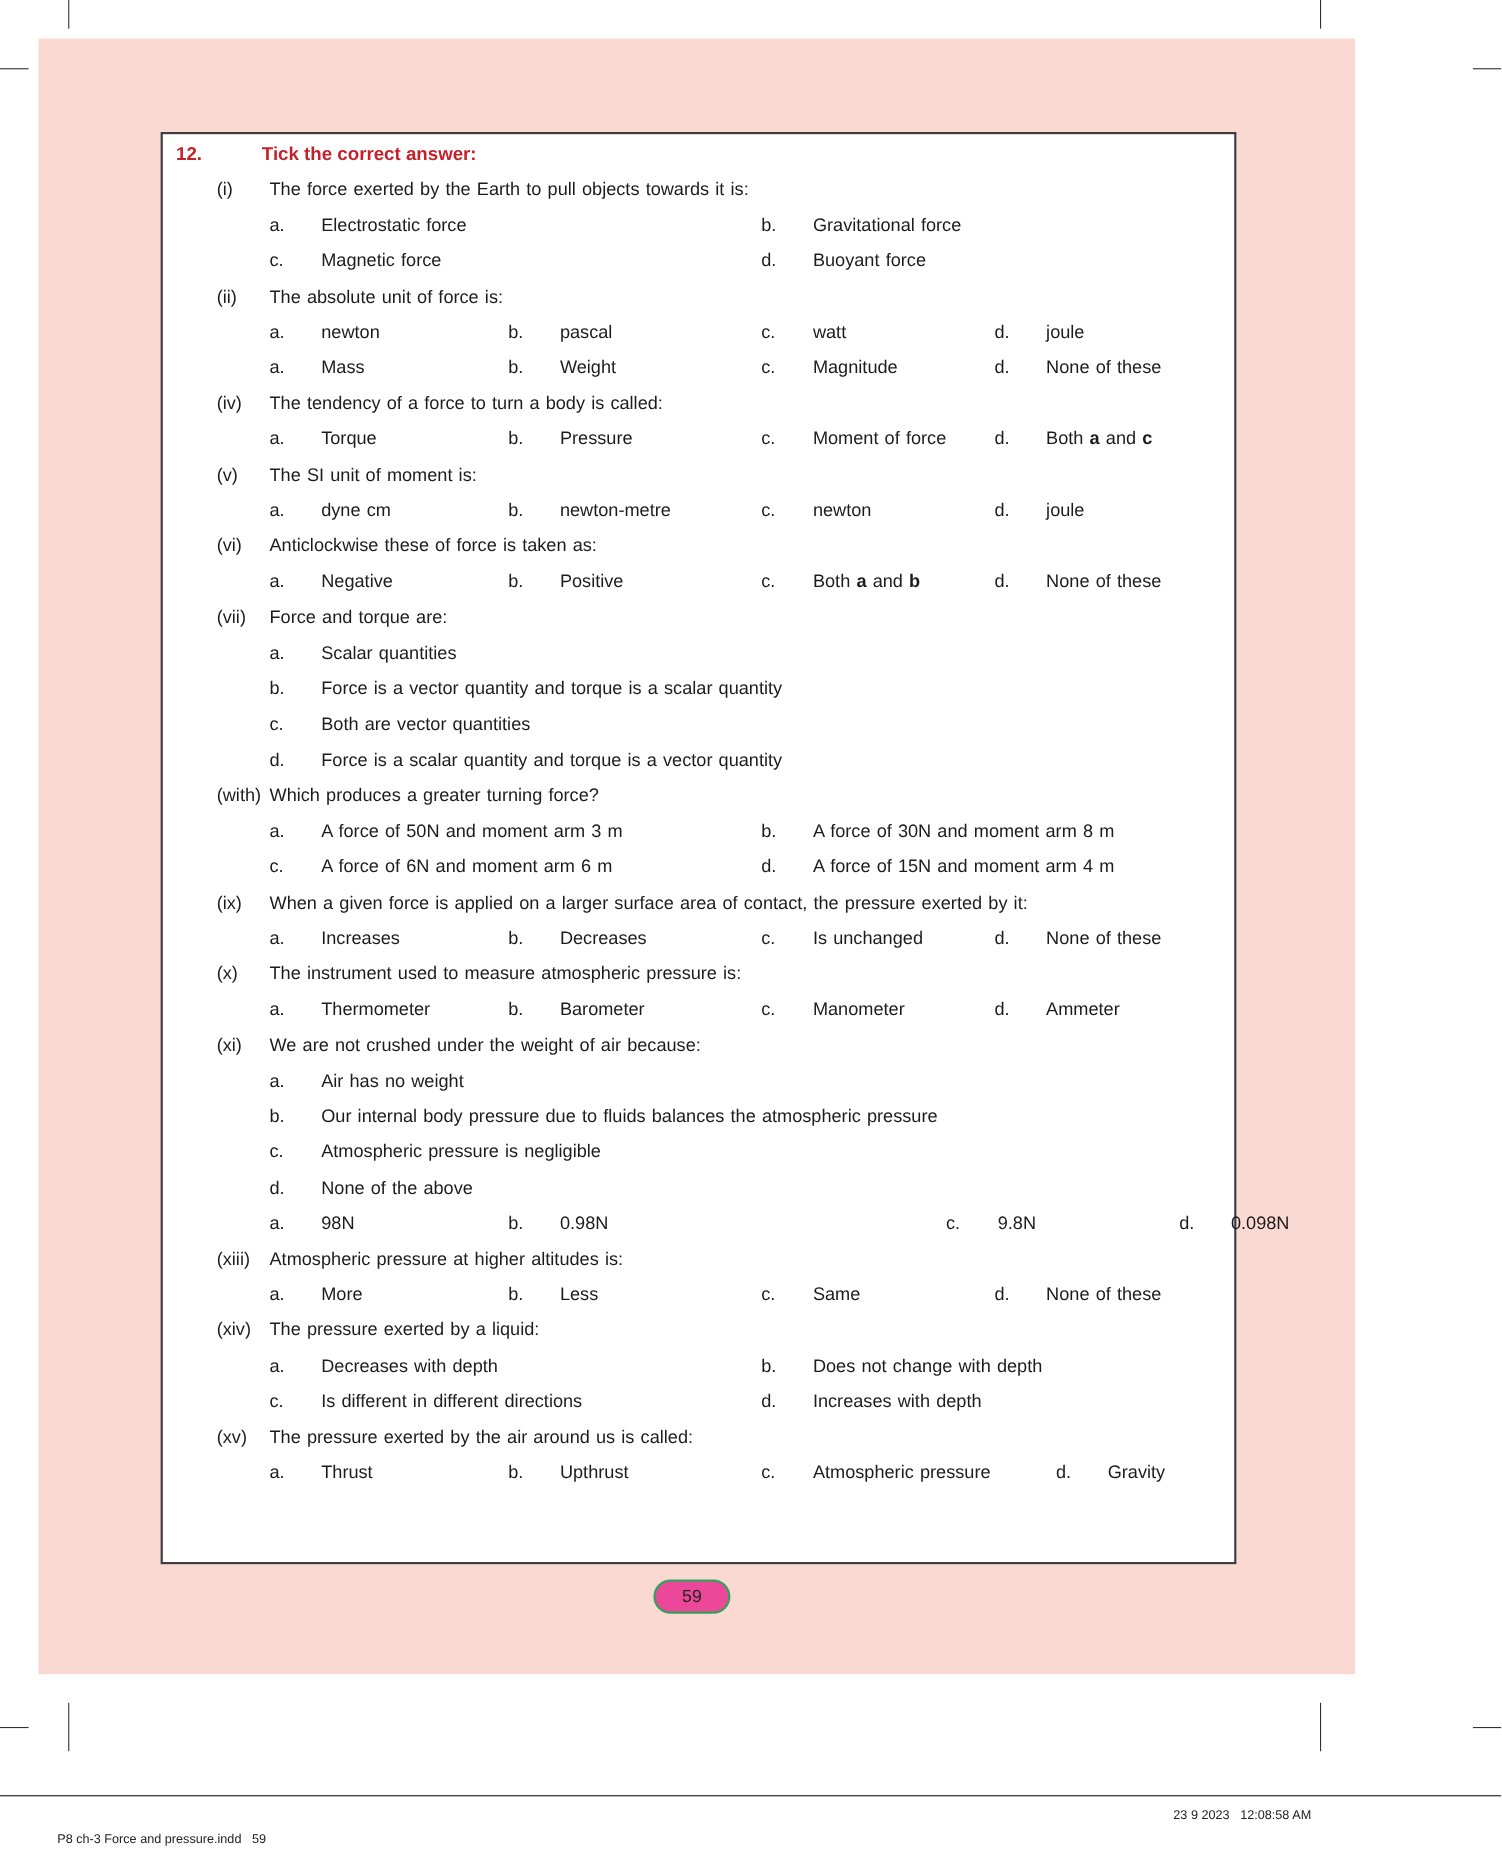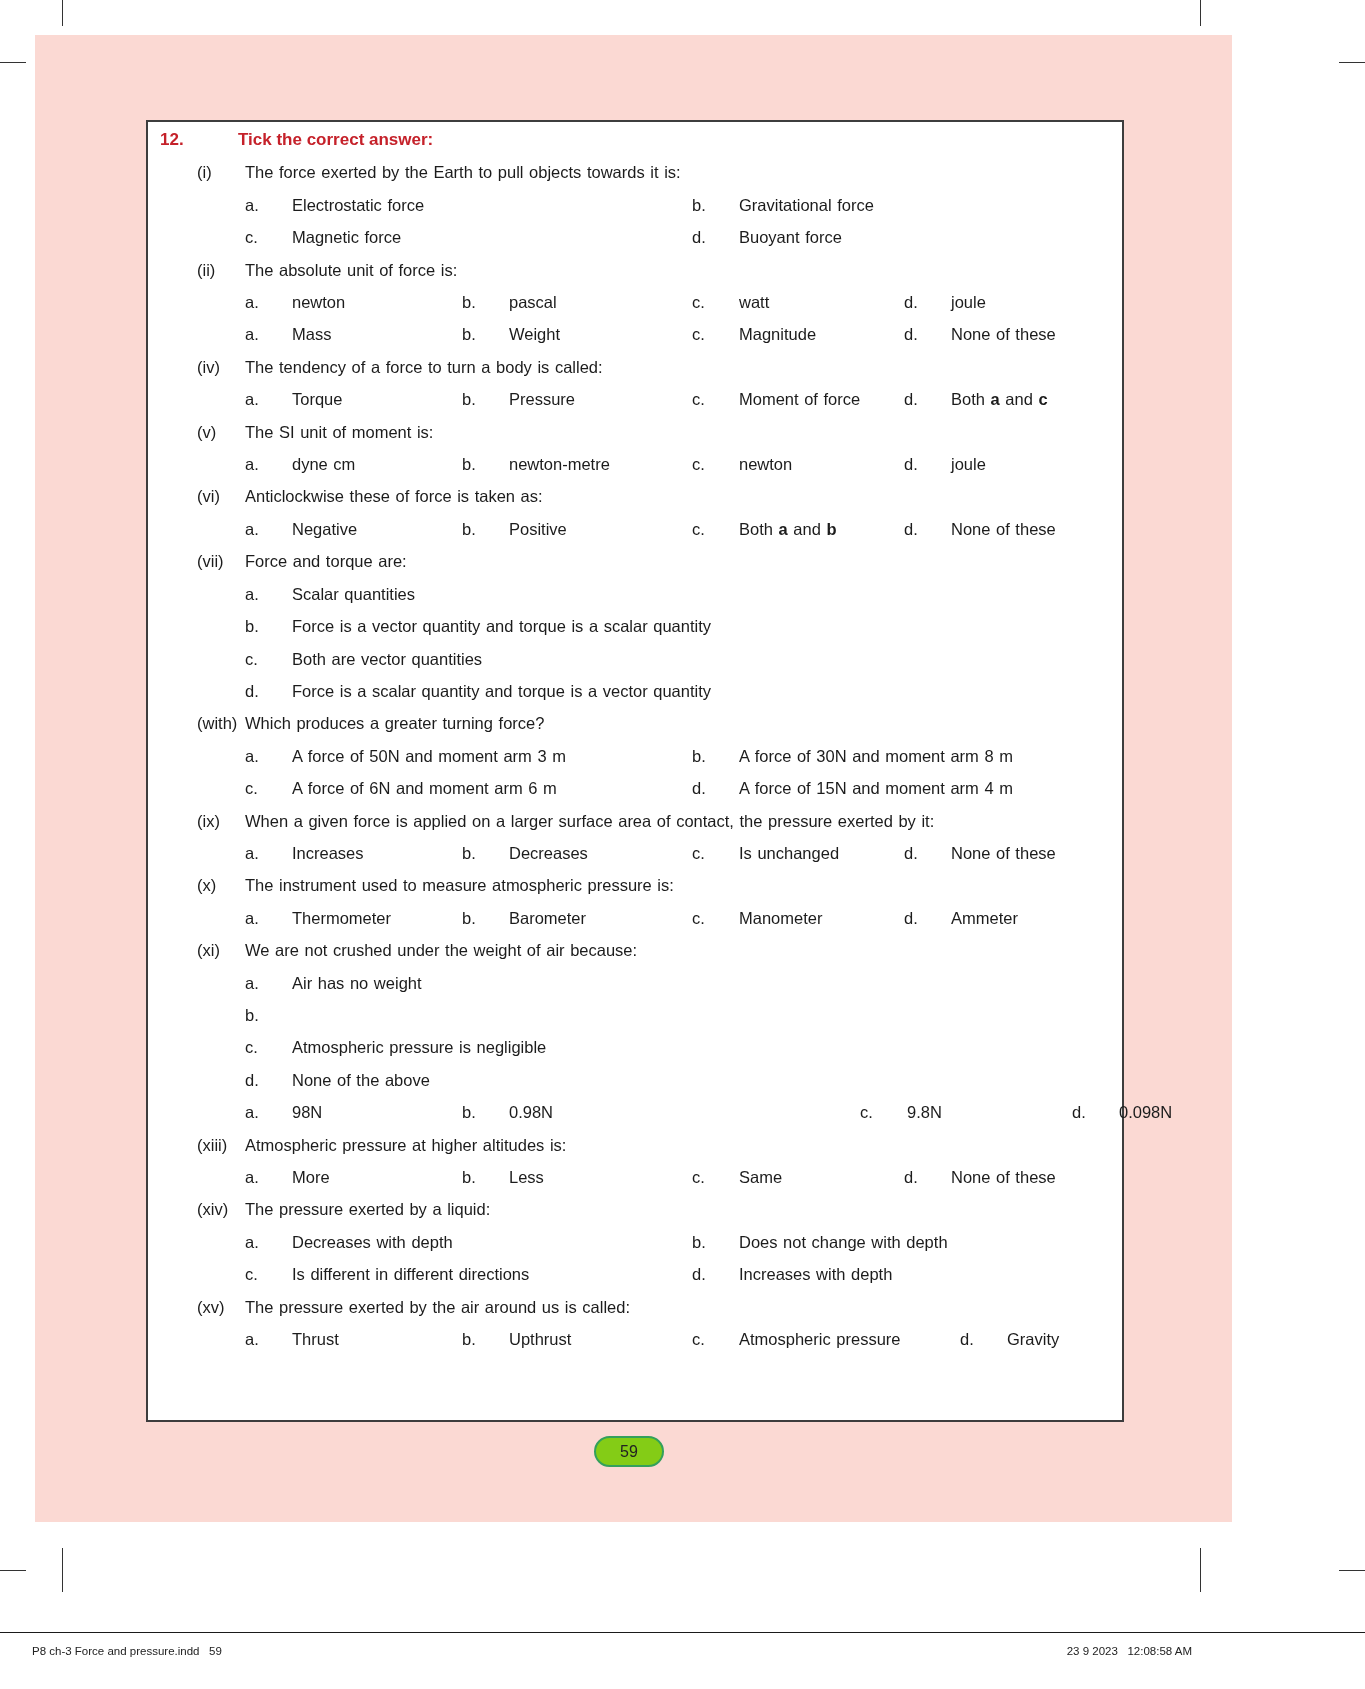--- a/index.html
+++ b/index.html
@@ -33,30 +33,30 @@
   .opts.cols4  { grid-template-columns:217px 230px 212px 1fr; }
   .opts.cols4x { grid-template-columns:217px 398px 212px 1fr; }
   .opts.cols4w { grid-template-columns:217px 230px 268px 1fr; }
   .opts.stacked{ grid-template-columns:1fr; }
   .opt { display:flex; line-height:32.4px; font-size:16.5px; word-spacing:1px; }
   .opt-letter { width:47px; flex:none; }
   .opt-text b { font-weight:700; }
 
   .page-badge {
     position:absolute; left:594px; top:1436px; width:70px; height:31px;
-    background:#84cc16; border:2px solid var(--badge-green, #33a05c);
+    background:#ec4899; border:2px solid var(--badge-green, #33a05c);
     border-radius:17px; box-sizing:border-box;
     display:flex; align-items:center; justify-content:center;
     font-size:16px; color:#222;
   }
   .footer-rule { position:absolute; left:0; top:1632px; width:1365px; height:1px; background:#1a1a1a; }
   .footer-left, .footer-right {
     position:absolute; top:1645px; font-size:11.5px; color:#222; white-space:pre;
   }
-  .footer-left { left:32px; }
+  .footer-left { left:52px;margin-top:21px; }
   .footer-right { right:173px; }
 </style>
 </head>
 <body>
 
 <div class="page">
   <div class="pink-sheet"></div>
 
   <div class="crop v" style="left:62px;top:0;height:26px"></div>
   <div class="crop h" style="left:0;top:62px;width:26px"></div>
@@ -314,20 +314,21 @@
             <span class="q-num">(xi)</span>
             <span class="q-text">We are not crushed under the weight of air because:</span>
           </div>
           <div class="opts stacked">
             <div class="opt">
               <span class="opt-letter">a.</span>
               <span class="opt-text">Air has no weight</span>
             </div>
             <div class="opt">
               <span class="opt-letter">b.</span>
+              <span class="opt-text">Our internal body pressure due to fluids balances the atmospheric pressure</span>
             </div>
             <div class="opt">
               <span class="opt-letter">c.</span>
               <span class="opt-text">Atmospheric pressure is negligible</span>
             </div>
             <div class="opt">
               <span class="opt-letter">d.</span>
               <span class="opt-text">None of the above</span>
             </div>
           </div>

